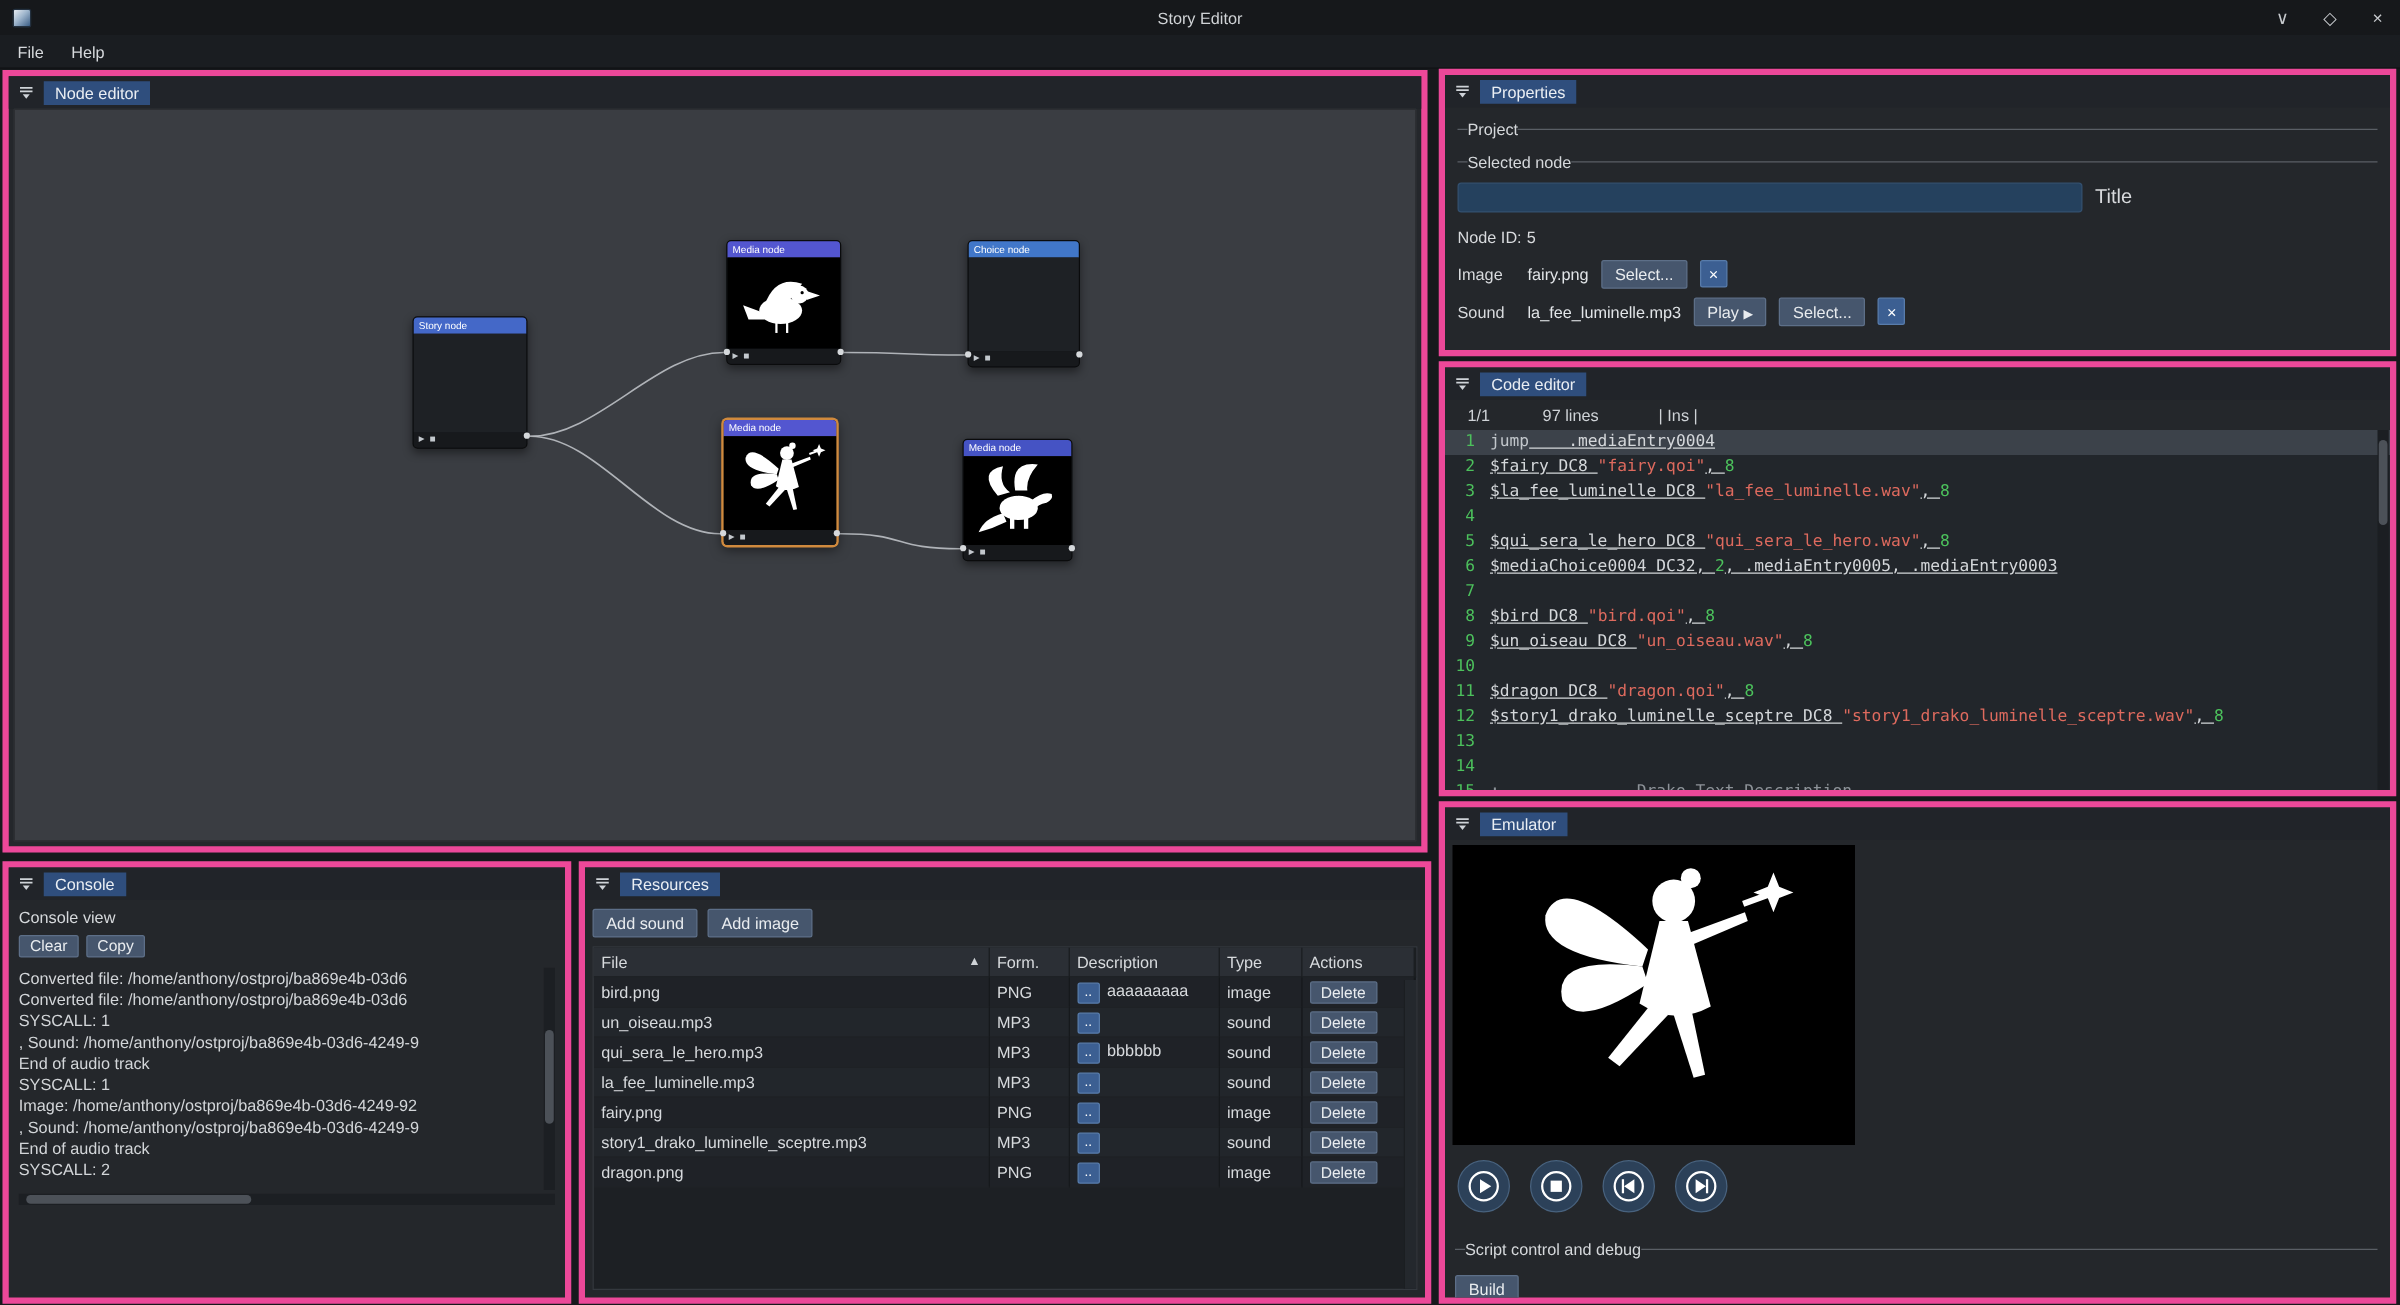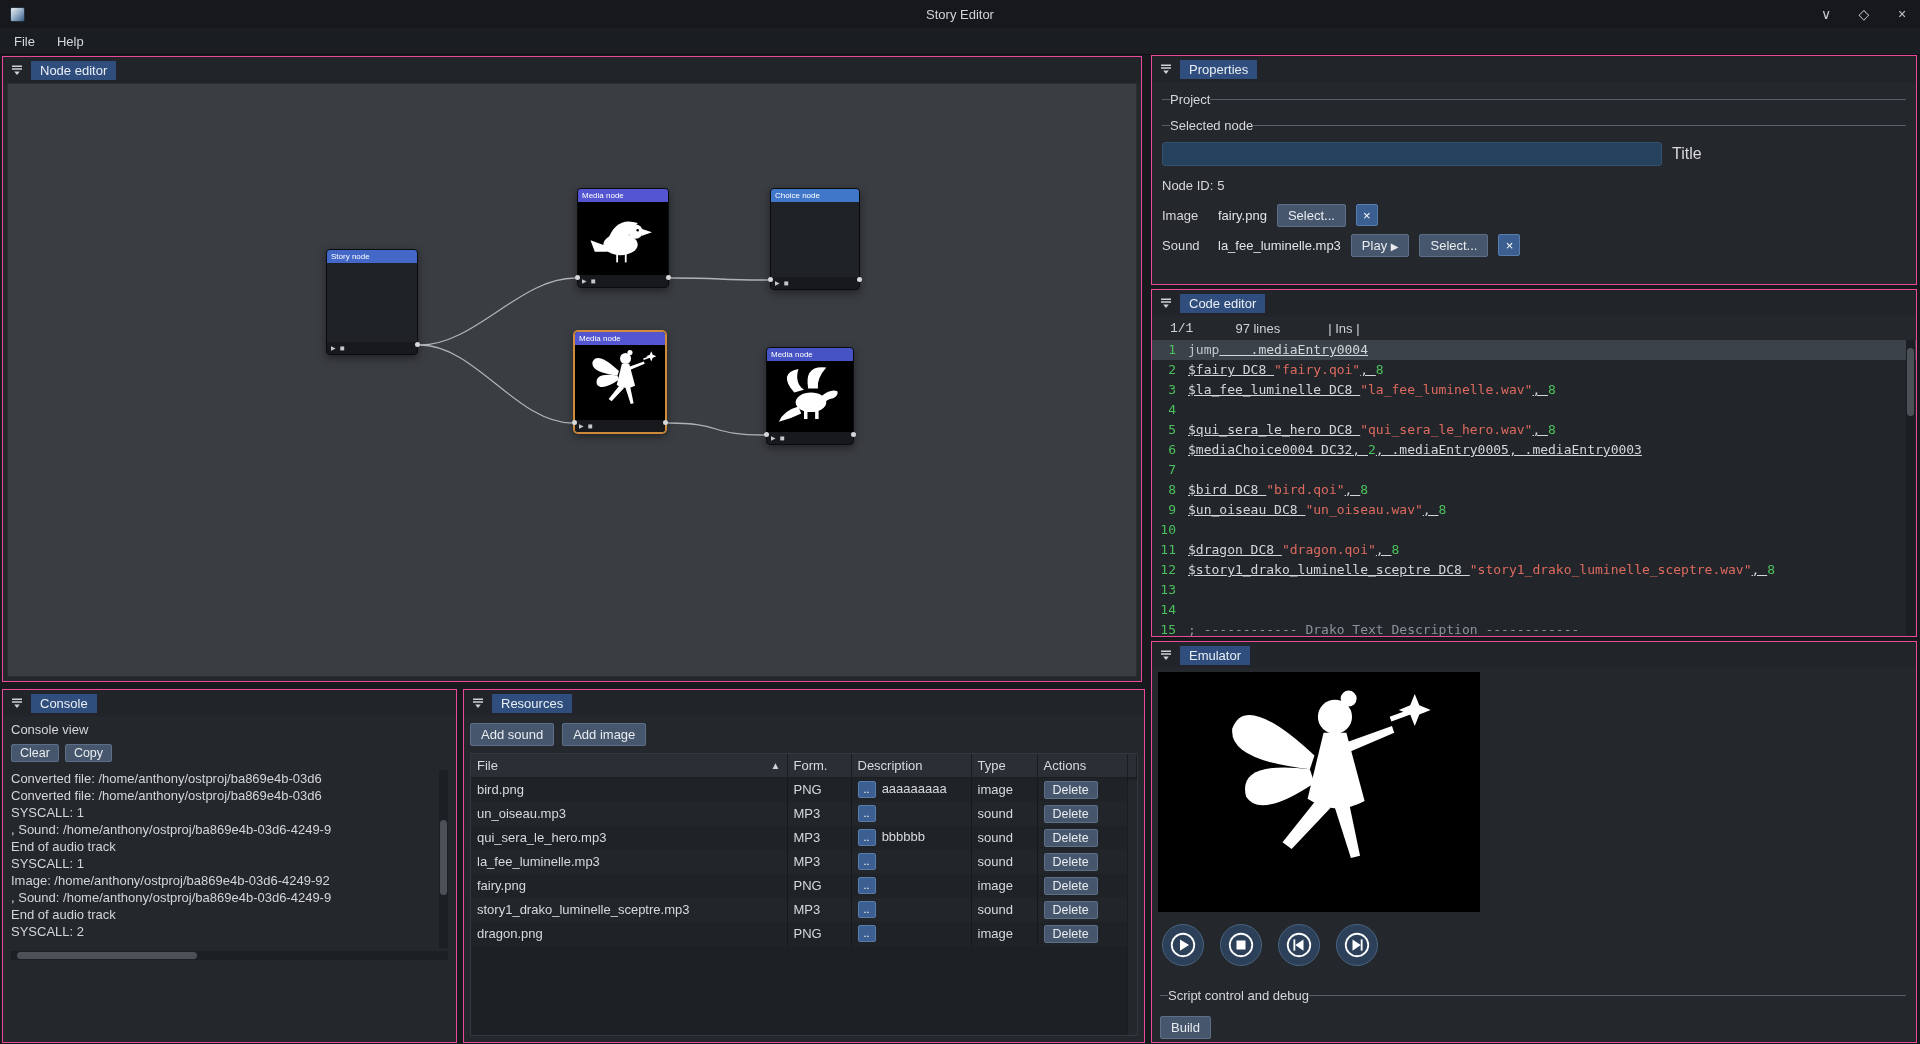--- a/index.html
+++ b/index.html
@@ -13,21 +13,21 @@
   .tb-title { position:absolute; left:50%; transform:translateX(-50%); font-size:13px; color:#d0d3d6; }
   .win-ctrl { margin-left:auto; display:flex; gap:22px; align-items:center; color:#c6c9cd; font-size:14px; }
   .wc { width:16px; text-align:center; cursor:default; }
 
   
   .menubar { height:27px; background:#1a1d21; border-bottom:1px solid #0f1113; display:flex; align-items:center; padding:0 4px; gap:2px; }
   .menu-item { padding:4px 10px; font-size:13px; color:#d6d9dc; }
 
   
   .workspace { position:absolute; top:55px; left:0; right:0; bottom:0; background:#17191c; }
-  .panel { position:absolute; background:#24272b; border:1px solid #ec4899; display:flex; flex-direction:column; }
+  .panel { position:absolute; background:#24272b; border:5px solid #ec4899; display:flex; flex-direction:column; }
   .panel-header { height:26px; display:flex; align-items:center; gap:7px; padding:0 7px; background:#212429; flex:none; }
   .panel-title { background:#2f4e7d; color:#eaeef3; font-size:13px; padding:2px 9px; }
   .dock-icon { width:14px; height:14px; flex:none; }
 
   #node-editor { left:2px;   top:1px;   width:1140px; height:626px; }
   #console     { left:2px;   top:634px; width:455px;  height:354px; }
   #resources   { left:463px; top:634px; width:682px;  height:354px; }
   #properties  { left:1151px;top:0;     width:766px;  height:230px; }
   #code-editor { left:1151px;top:234px; width:766px;  height:348px; }
   #emulator    { left:1151px;top:586px; width:766px;  height:402px; }
@@ -85,21 +85,21 @@
   .gline.short { width:8px; } .gline.long { flex:1; }
   .glabel { font-size:13px; color:#d5d8db; }
   .title-row { display:flex; align-items:center; gap:10px; height:32px; flex:none; }
   .prop-input { width:500px; height:24px; background:#25415e; border:1px solid #33506f; border-radius:3px; color:#e6e9ec; padding:0 6px; font-size:13px; }
   .prop-row { display:flex; align-items:center; gap:10px; height:30px; font-size:13px; flex:none; }
   .prop-label { width:46px; flex:none; }
   .prop-value { color:#e2e5e8; }
 
   
   .code-status { height:24px; display:flex; align-items:center; font-size:13px; color:#cfd3d7; flex:none; }
-  .cs-cursor { margin-left:18px;font-family:Liberation Mono, monospace; } .cs-lines { margin-left:42px; } .cs-mode { margin-left:48px; }
+  .cs-cursor { margin-left:18px; } .cs-lines { margin-left:42px; } .cs-mode { margin-left:48px; }
   .code-area { flex:1; position:relative; overflow:hidden; background:#22262b; font-family:"DejaVu Sans Mono",monospace; font-size:13px; }
   .code-line { display:flex; height:20px; line-height:20px; white-space:pre; }
   .code-line.sel { background:#3c424a; }
   .ln { width:36px; text-align:right; padding-right:12px; color:#4cc05c; flex:none; }
   .tok-tx { color:#d4d7da;text-decoration:underline; } .tok-st { color:#de6a5e; } .tok-nu { color:#4cc25c; }
   .tok-kw { color:#c2c7cc; } .tok-cm { color:#8d9298; }
   .vscroll { position:absolute; right:1px; top:0; bottom:0; width:9px; background:#1b1e22; }
   .vthumb { position:absolute; left:1px; right:1px; top:8px; height:68px; background:#4c5158; border-radius:4px; }
 
   

